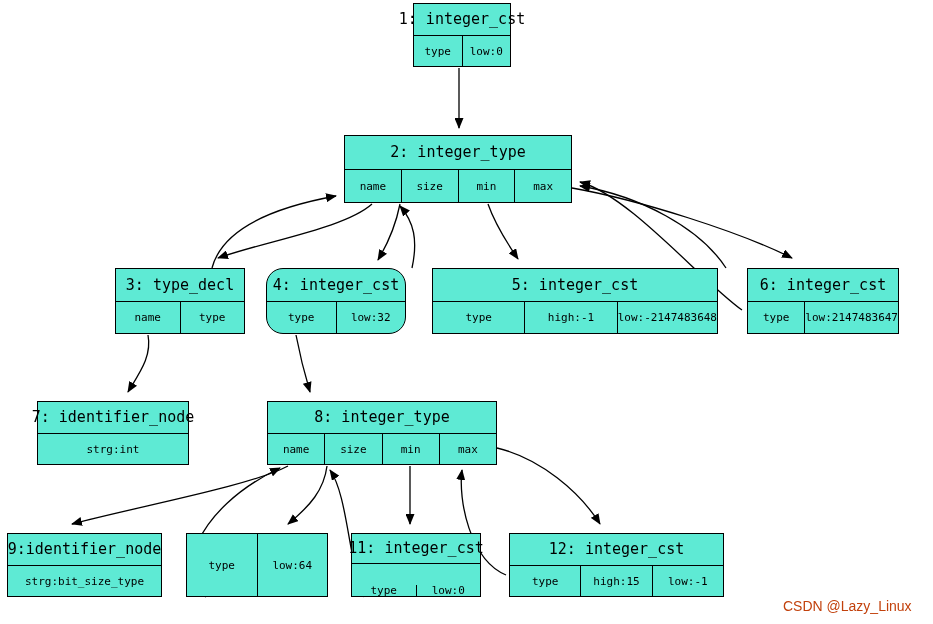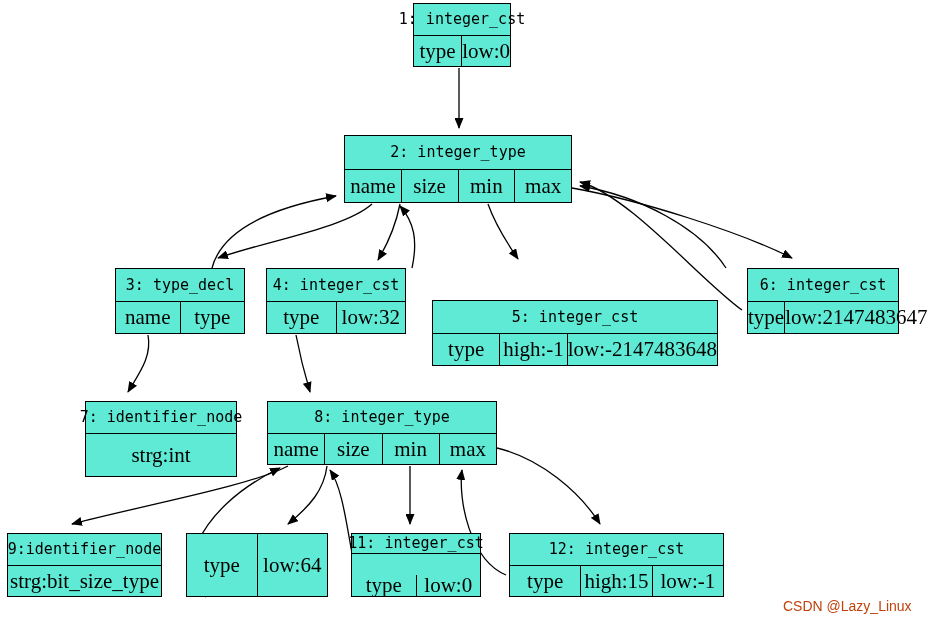--- a/index.html
+++ b/index.html
@@ -28,24 +28,23 @@
     line-height:1;
     color:#000;
   }
   .ports{display:flex;flex-direction:row;flex:1;}
   .port{
     flex:1;
     display:flex;align-items:center;justify-content:center;
     border-right:1px solid #000;
     box-sizing:border-box;
     white-space:nowrap;
-    font-size:21px;
+    font-size:11px;
     line-height:1;
     color:#000;
-    font-family:Liberation Serif, serif;
   }
   .port:last-child{border-right:none;}
   .watermark{
     position:absolute;
     font-family:"Liberation Sans","DejaVu Sans",sans-serif;
     font-size:14px;
     color:#c2410c;
     white-space:nowrap;
   }
 </style>
@@ -119,46 +118,46 @@
   </div>
 
   <div class="node" style="left: 115px; top: 268px; width: 130px; height: 66px;">
     <div class="node-title" style="height: 33px;">3: type_decl</div>
     <div class="ports">
       <div class="port">name</div>
       <div class="port">type</div>
     </div>
   </div>
 
-  <div class="node" style="left: 266px; top: 268px; width: 140px; height: 66px;">
+  <div class="node" style="left: 266px; top: 268px; width: 140px; height: 66px; border-radius: 17px;">
     <div class="node-title" style="height: 33px;">4: integer_cst</div>
     <div class="ports">
       <div class="port">type</div>
       <div class="port">low:32</div>
     </div>
   </div>
 
-  <div class="node" style="left: 432px; top: 268px; width: 286px; height: 66px; margin-top: 32px;">
+  <div class="node" style="left: 432px; top: 268px; width: 286px; height: 66px;">
     <div class="node-title" style="height: 33px;">5: integer_cst</div>
     <div class="ports">
       <div class="port">type</div>
       <div class="port">high:-1</div>
       <div class="port">low:-2147483648</div>
     </div>
   </div>
 
   <div class="node" style="left: 747px; top: 268px; width: 152px; height: 66px; justify-content: space-between;">
     <div class="node-title" style="height: 33px;">6: integer_cst</div>
     <div class="ports">
       <div class="port">type</div>
       <div class="port">low:2147483647</div>
     </div>
   </div>
 
-  <div class="node" style="left: 37px; top: 401px; width: 152px; height: 76px; margin-left: 48px;">
+  <div class="node" style="left: 37px; top: 401px; width: 152px; height: 64px;">
     <div class="node-title" style="height: 32px;">7: identifier_node</div>
     <div class="ports">
       <div class="port">strg:int</div>
     </div>
   </div>
 
   <div class="node" style="left: 267px; top: 401px; width: 230px; height: 64px;">
     <div class="node-title" style="height: 32px;">8: integer_type</div>
     <div class="ports">
       <div class="port">name</div>

